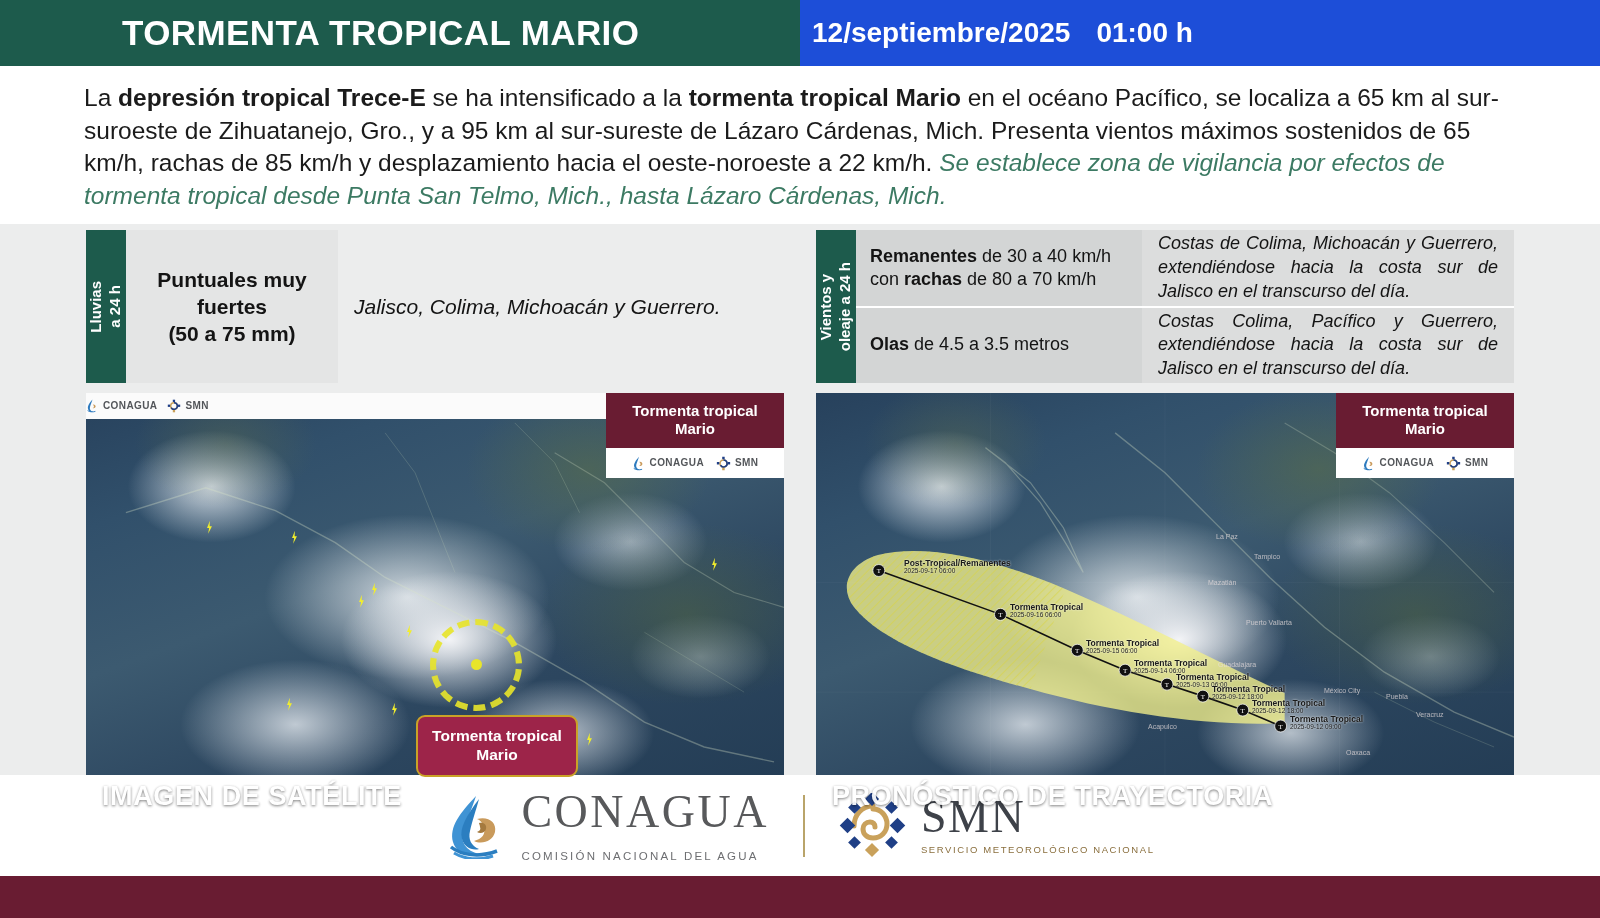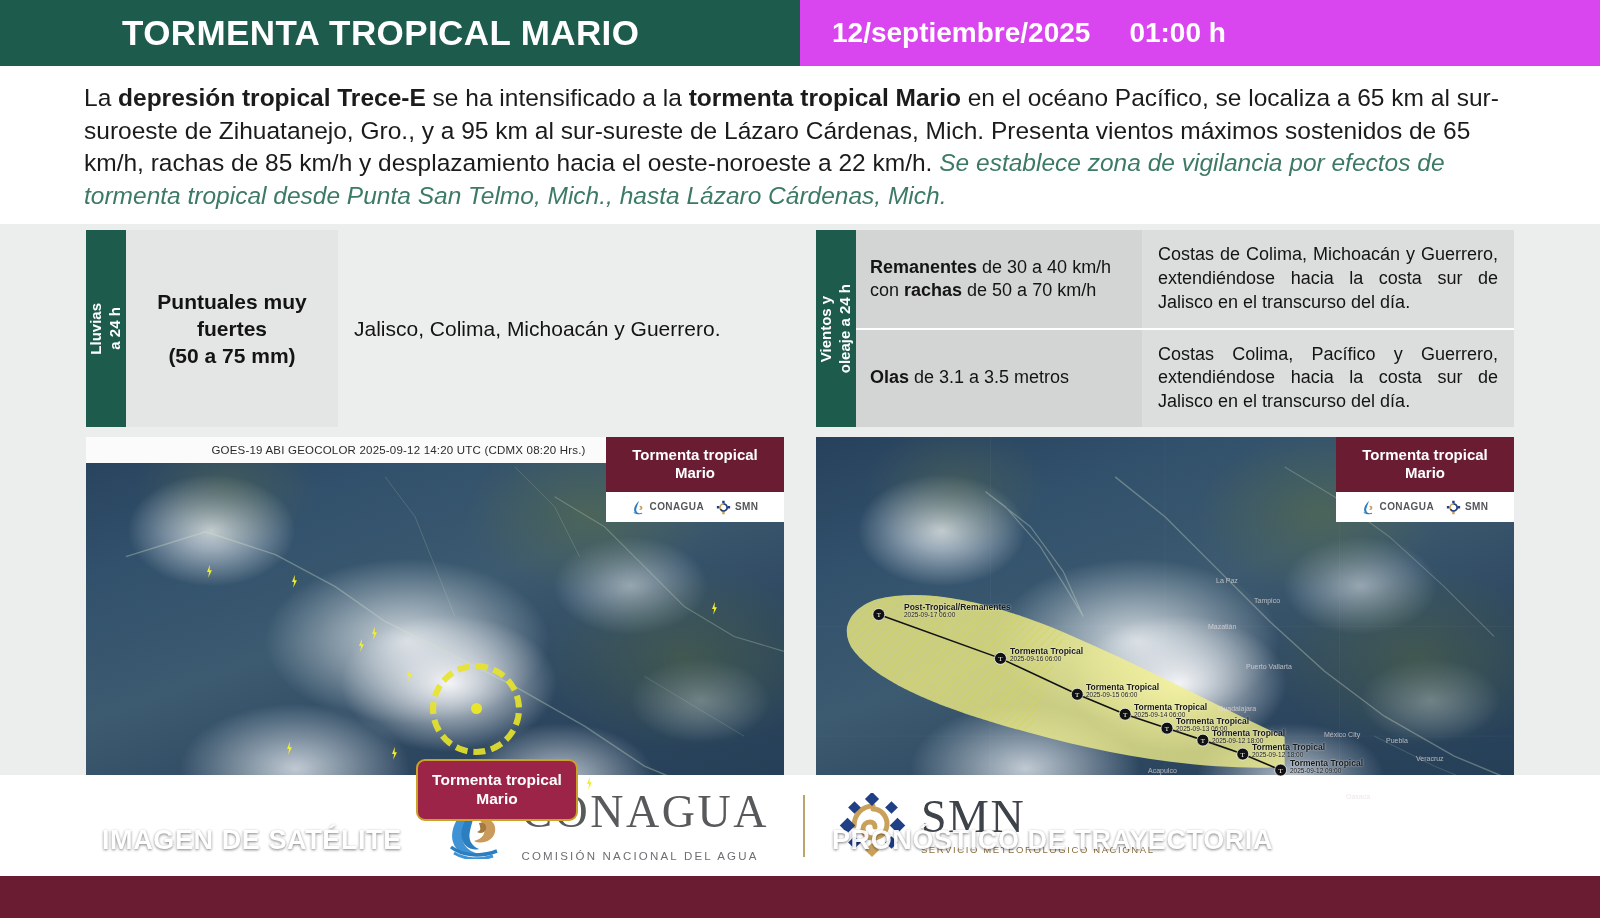--- a/index.html
+++ b/index.html
@@ -35,26 +35,26 @@
   }
   .header-title {
     color: #ffffff;
     font-size: 35px;
     font-weight: bold;
     letter-spacing: 0.4px;
     white-space: nowrap;
     font-family: "Liberation Sans", sans-serif;
   }
   .header-meta-zone {
-    background: #d946ef;
+    background: #1d4ed8;
     flex: 1;
     display: flex;
     align-items: center;
-    gap: 39px;
-    padding-left: 32px;
+    gap: 26px;
+    padding-left: 12px;
   }
   .header-meta-zone span {
     color: #ffffff;
     font-size: 28px;
     font-weight: bold;
     white-space: nowrap;
   }
 
   
   .summary-wrap {
@@ -111,28 +111,29 @@
     padding: 10px 14px;
     display: flex;
     flex-direction: column;
     justify-content: center;
     font-size: 19px;
     line-height: 1.3;
     color: #141414;
   }
   .cell-val {
     background: #dfe0e0;
-    padding: 13px 16px;
+    padding: 2px 16px;
     display: flex;
     flex-direction: column;
     justify-content: center;
     font-size: 19px;
     line-height: 1.32;
     color: #141414;
     flex: 1;
+    font-style: italic;
   }
   
   .lluvias .cell-key {
     width: 212px;
     flex: 0 0 212px;
     text-align: center;
     font-weight: bold;
     font-size: 21px;
     background: #e4e5e5;
   }
@@ -454,27 +455,27 @@
     </div>
 
     <div class="info-table vientos">
       <div class="table-sidelabel">
         <div class="vtext">Vientos y
 oleaje a 24 h</div>
       </div>
       <div class="table-body">
         <div class="table-rowline">
           <div class="cell-key">
-            <span><b>Remanentes</b><span> de 30 a 40 km/h con </span><b>rachas</b><span> de 50 a 70 km/h</span></span>
+            <span><b>Remanentes</b><span> de 30 a 40 km/h con </span><b>rachas</b><span> de 80 a 70 km/h</span></span>
           </div>
           <div class="cell-val">Costas de Colima, Michoacán y Guerrero, extendiéndose hacia la costa sur de Jalisco en el transcurso del día.</div>
         </div>
         <div class="table-rowline">
           <div class="cell-key">
-            <span><b>Olas</b><span> de 3.1 a 3.5 metros</span></span>
+            <span><b>Olas</b><span> de 4.5 a 3.5 metros</span></span>
           </div>
           <div class="cell-val">Costas Colima, Pacífico y Guerrero, extendiéndose hacia la costa sur de Jalisco en el transcurso del día.</div>
         </div>
       </div>
     </div>
   </div>
 
   <div class="maps-row">
 
     <div class="map-panel">
@@ -496,21 +497,20 @@
       <div class="spark" style="left:200px; top:305px;"></div>
       <div class="spark" style="left:305px; top:310px;"></div>
       <div class="spark" style="left:625px; top:165px;"></div>
       <div class="spark" style="left:120px; top:128px;"></div>
       <div class="spark" style="left:500px; top:340px;"></div>
 
       <div class="storm-circle"></div>
       <div class="storm-dot"></div>
 
       <div class="map-header-strip">
-        <div class="strip-text">GOES-19 ABI GEOCOLOR 2025-09-12 14:20 UTC (CDMX  08:20 Hrs.)</div>
         <div class="strip-logos">
           <div class="mini-lockup">
             <svg width="13" height="14" viewBox="0 0 13 14">
               <path d="M6.5,0.6 C3.4,4.2 1.2,7.2 2.1,10.2 C2.8,12.6 5.2,13.6 7.2,12.8 C4.6,12.2 3.4,10.4 4,8 C4.5,5.9 5.7,3.4 6.5,0.6 Z" fill="#2e7bbf"></path>
               <path d="M6.8,5.5 C8.6,5.2 9.9,6.3 9.6,7.8 C9.3,9.1 7.8,9.6 6.6,9 C7.6,8.8 8.1,8.1 7.9,7.2 C7.7,6.4 7.3,5.9 6.8,5.5 Z" fill="#c99a5b"></path>
               <path d="M1.6,11.6 C3.4,12.9 6.4,13.3 9.4,12.4" fill="none" stroke="#2e7bbf" stroke-width="0.9"></path>
             </svg>
             <div>
               <div class="mk-txt">CONAGUA</div>
             </div>

